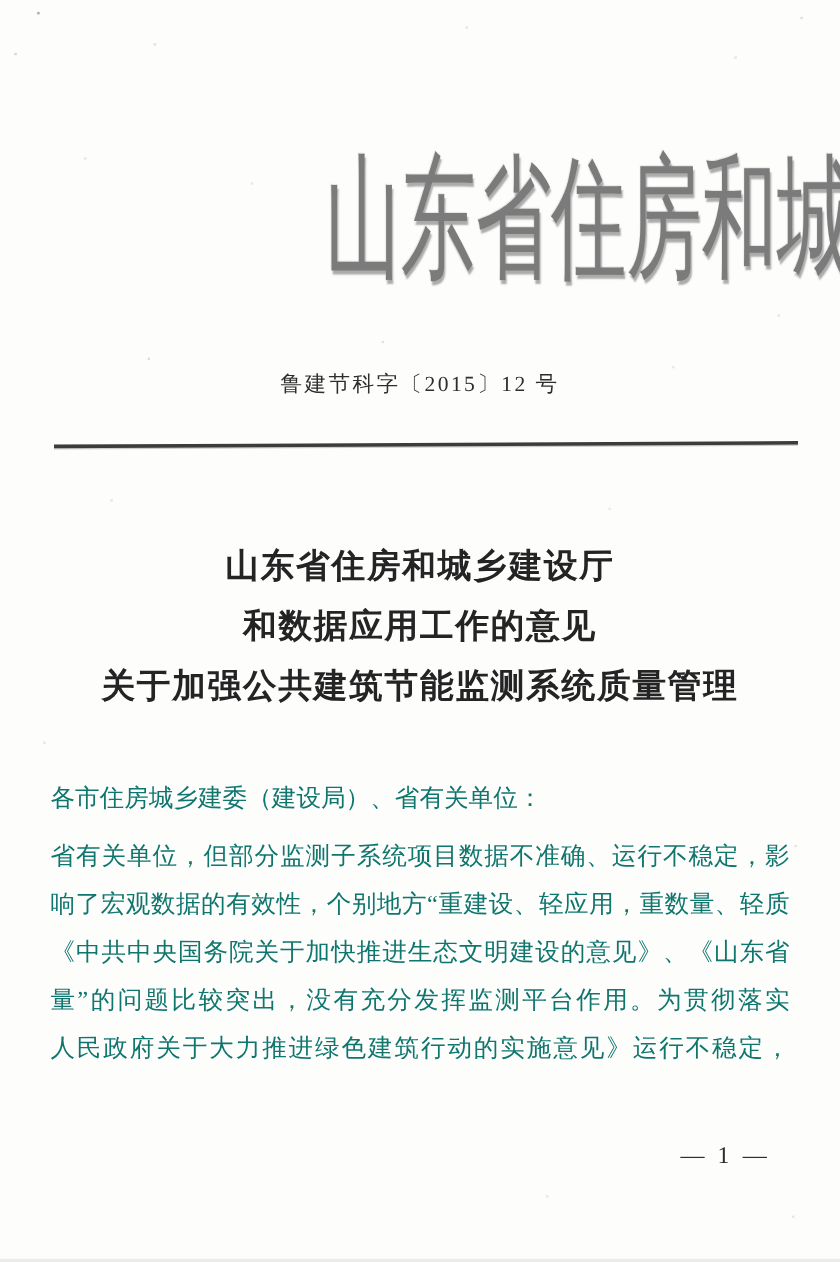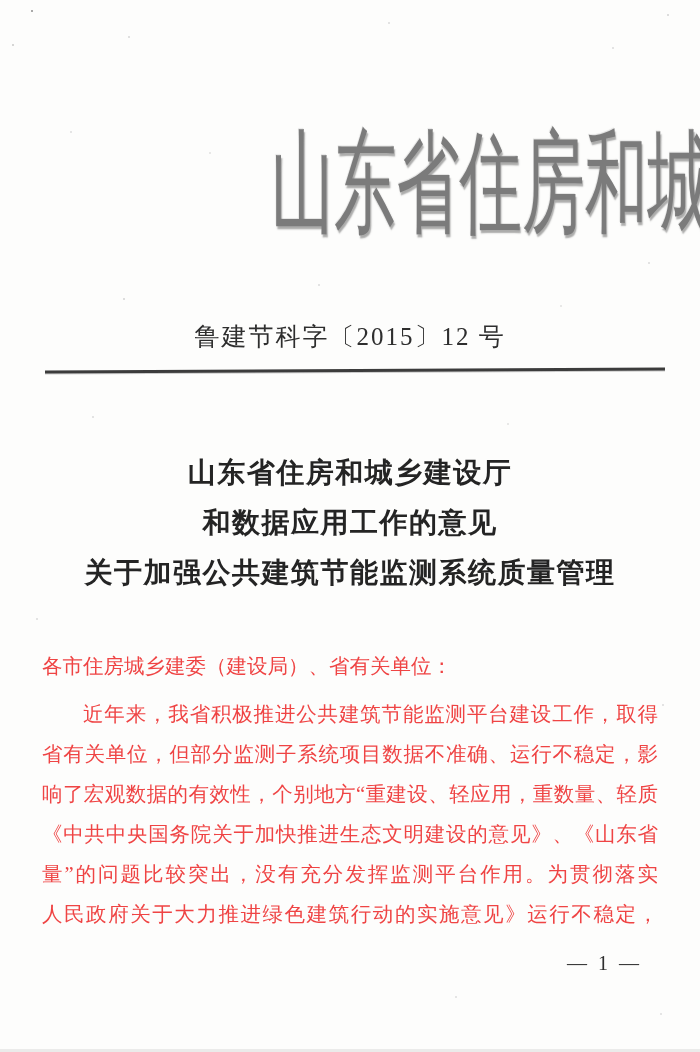--- a/index.html
+++ b/index.html
@@ -71,25 +71,25 @@
     transform: scaleX(0.56);
     transform-origin: 50% 50%;
     text-shadow:
       2px 3px 2px rgba(70,70,70,0.45),
       -1px -1px 1px rgba(190,190,190,0.4);
   }
 
   
   .doc-number {
     position: absolute;
-    top: 320px;
+    top: 308px;
     left: 0;
     width: 100%;
     text-align: center;
-    font-size: 25px;
+    font-size: 18px;
     letter-spacing: 2px;
     color: #2e2e2e;
   }
 
   
   .rule {
     position: absolute;
     top: 369px;
     left: 45px;
     width: 620px;
@@ -114,21 +114,21 @@
   }
 
   
   .body-text {
     position: absolute;
     top: 646px;
     left: 42px;
     right: 42px;
     font-size: 20.5px;
     line-height: 40px;
-    color: #ef4444;
+    color: #0f766e;
   }
   .salutation {
     text-align: left;
     margin-bottom: 8px;
   }
   .para-line {
     text-align: justify;
     text-align-last: justify;
     text-justify: inter-ideograph;
   }
@@ -160,21 +160,20 @@
   <div class="rule"></div>
 
   <div class="doc-title">
     <div>山东省住房和城乡建设厅</div>
     <div>和数据应用工作的意见</div>
     <div>关于加强公共建筑节能监测系统质量管理</div>
   </div>
 
   <div class="body-text">
     <div class="salutation">各市住房城乡建委（建设局）、省有关单位：</div>
-    <div class="para-line indent">近年来，我省积极推进公共建筑节能监测平台建设工作，取得</div>
     <div class="para-line">省有关单位，但部分监测子系统项目数据不准确、运行不稳定，影</div>
     <div class="para-line">响了宏观数据的有效性，个别地方“重建设、轻应用，重数量、轻质</div>
     <div class="para-line">《中共中央国务院关于加快推进生态文明建设的意见》、《山东省</div>
     <div class="para-line">量”的问题比较突出，没有充分发挥监测平台作用。为贯彻落实</div>
     <div class="para-line">人民政府关于大力推进绿色建筑行动的实施意见》运行不稳定，</div>
   </div>
 
   <div class="page-number">— 1 —</div>
 
   <div class="scan-edge"></div>

